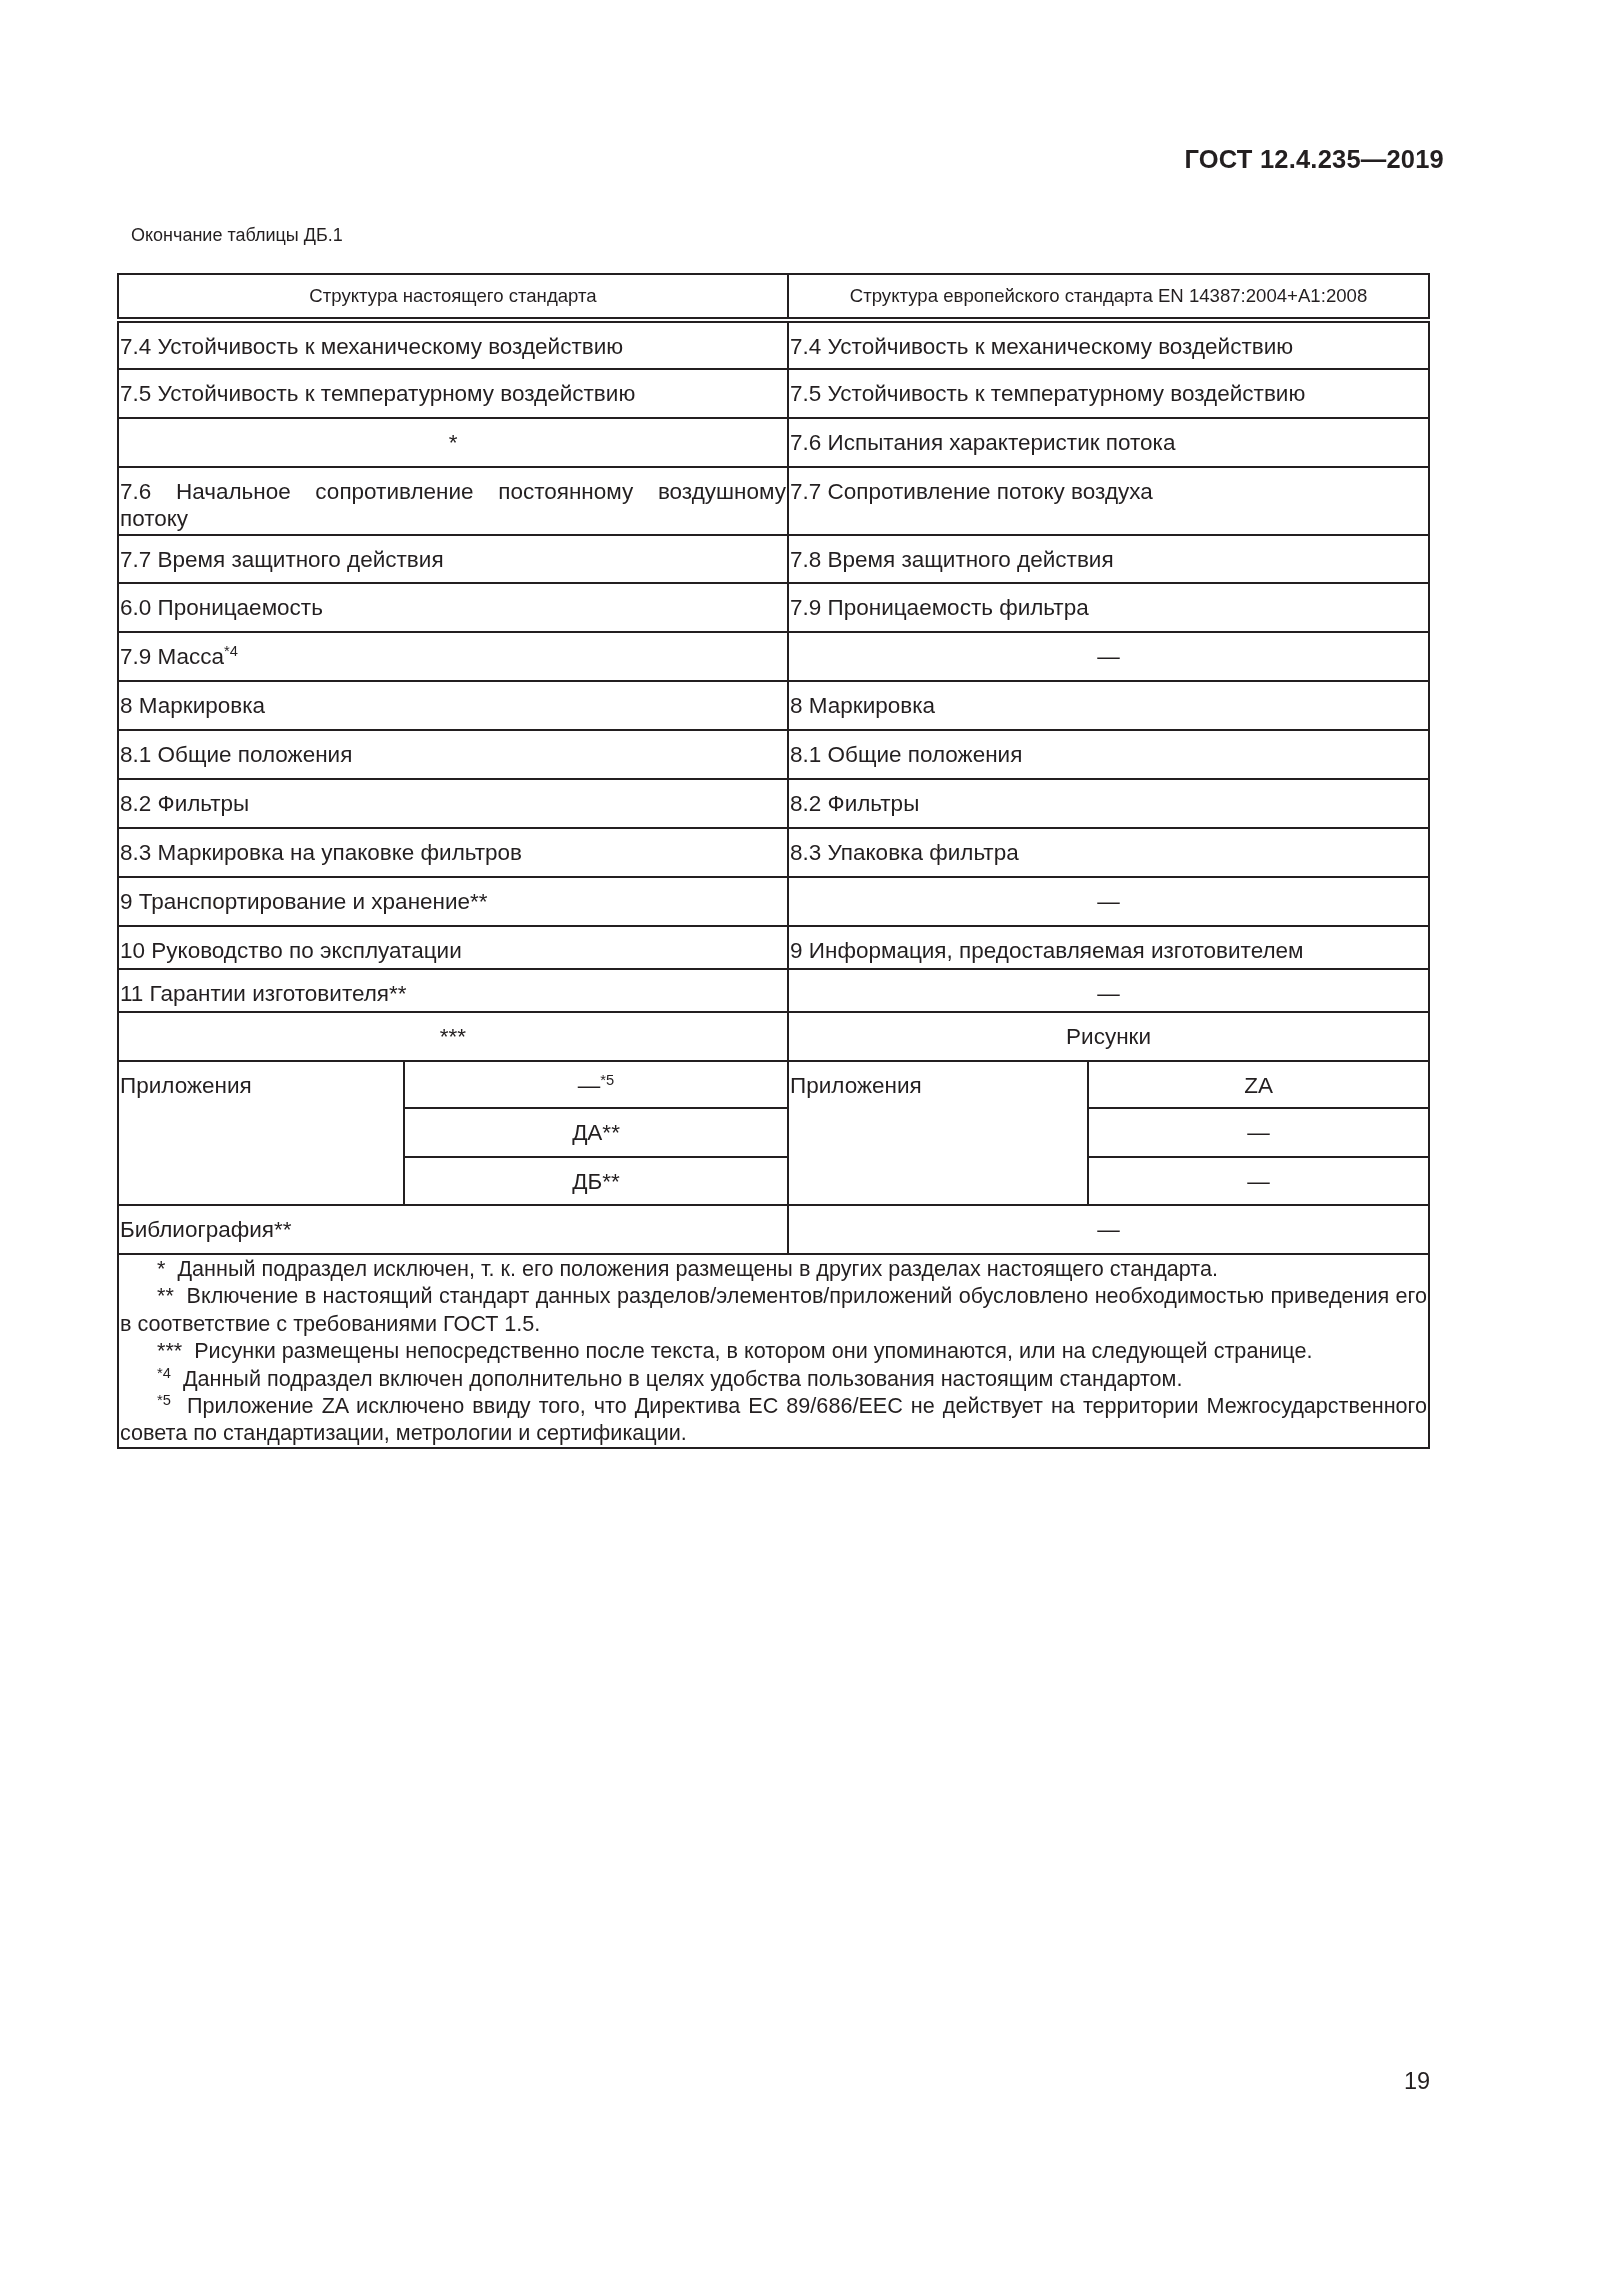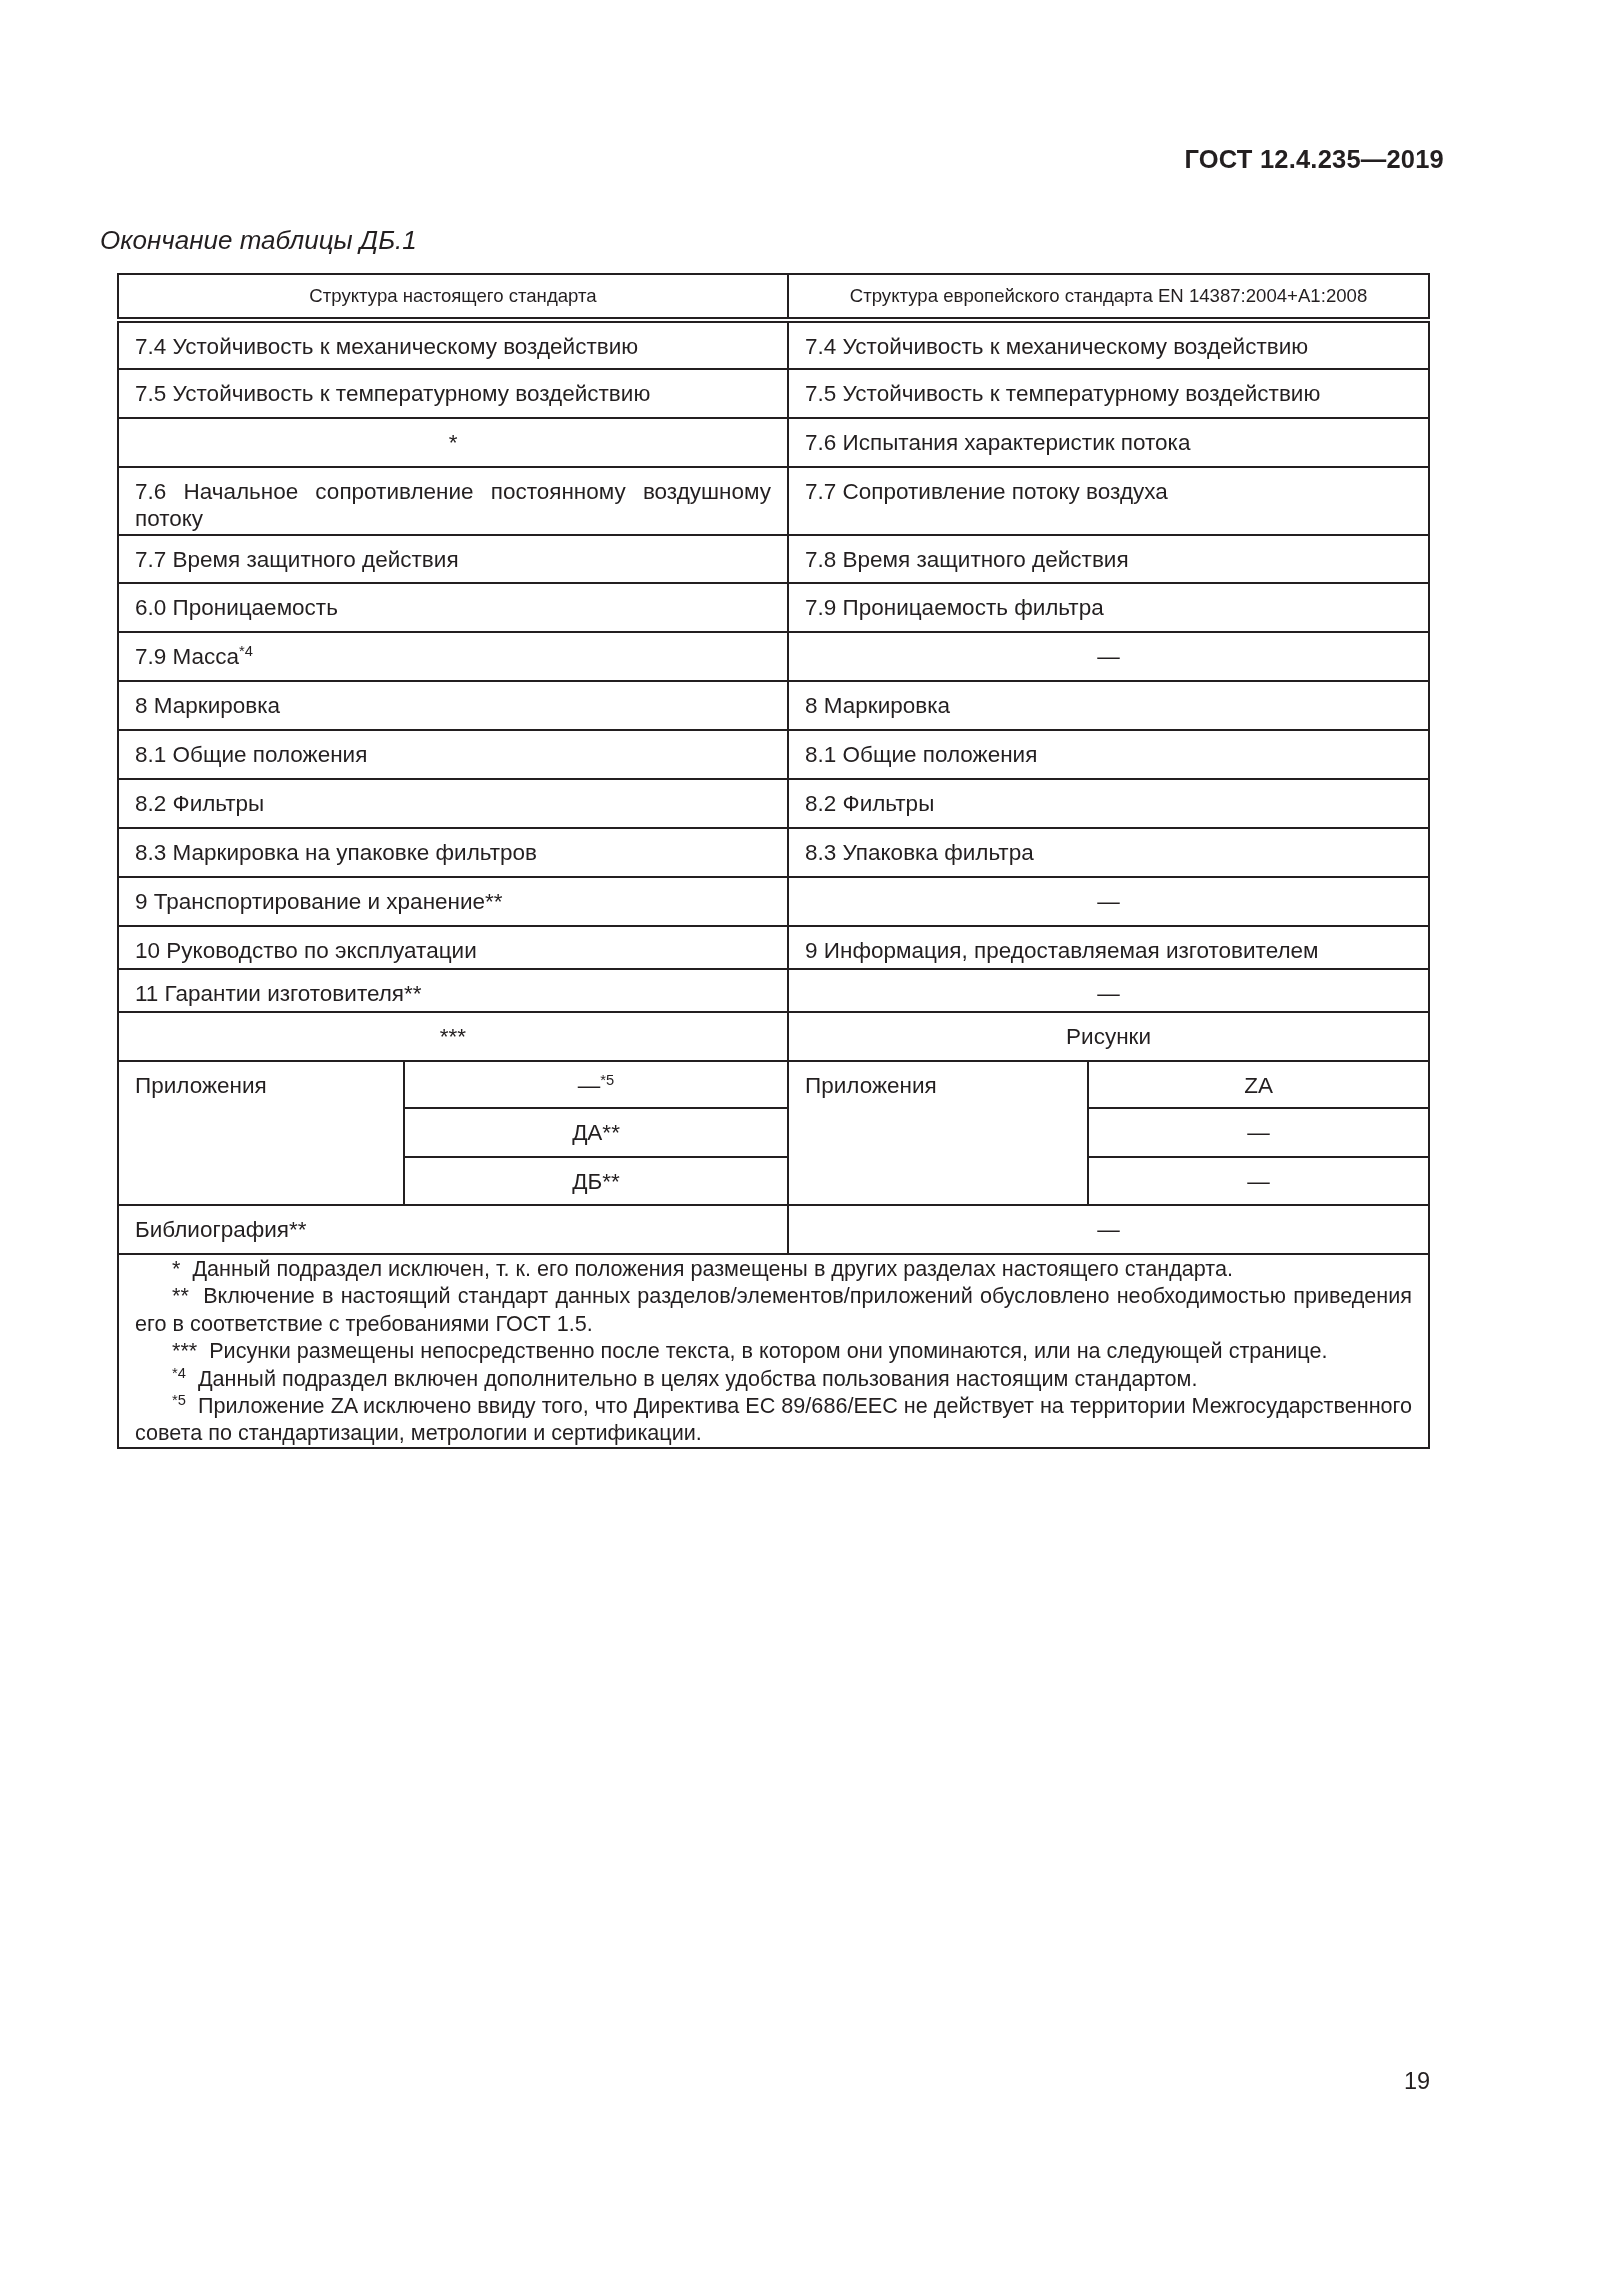--- a/index.html
+++ b/index.html
@@ -5,30 +5,30 @@
   html, body { margin: 0; padding: 0; background: #ffffff; }
   body {
     width: 1621px; height: 2293px; position: relative; overflow: hidden;
     font-family: "Liberation Sans", sans-serif; color: #231f20;
   }
   .doc-header {
     position: absolute; right: 177px; top: 145px;
     font-weight: bold; font-size: 25.5px; letter-spacing: 0.2px;
   }
   .caption {
-    position: absolute; left: 100px; top: 225px;
-    font-style: italic; font-size: 26px;
+    position: absolute; left: 131px; top: 225px;
+    font-size: 18px;
   }
   table.main {
     position: absolute; left: 117px; top: 273px; width: 1311px;
     border-collapse: collapse; table-layout: fixed;
     font-size: 22.5px;
   }
   table.main td {
-    border: 2.9px solid #231f20; padding: 0 16px; vertical-align: top;
+    border: 2.9px solid #231f20; padding: 0 1px; vertical-align: top;
     line-height: 27.4px; height: 43px; box-sizing: border-box;
   }
   table.main td.pad { padding-top: 9.8px; }
   table.main tr.head td {
     font-size: 18.6px; text-align: center; vertical-align: middle;
     height: 46px; border-bottom: 6.9px double #231f20;
   }
   .c { text-align: center; }
   .just { text-align: justify; text-align-last: left; }
   sup { font-size: 14.7px; line-height: 0; vertical-align: 7.8px; }

